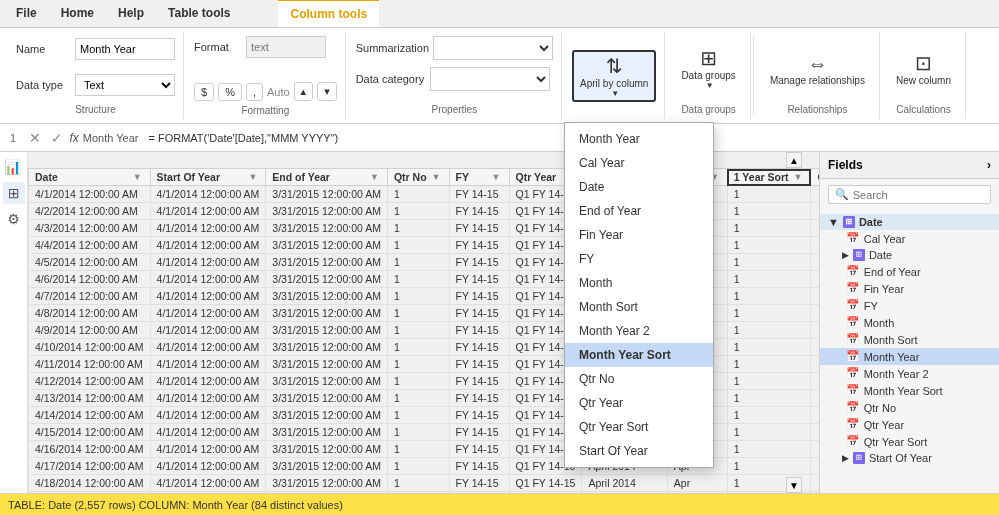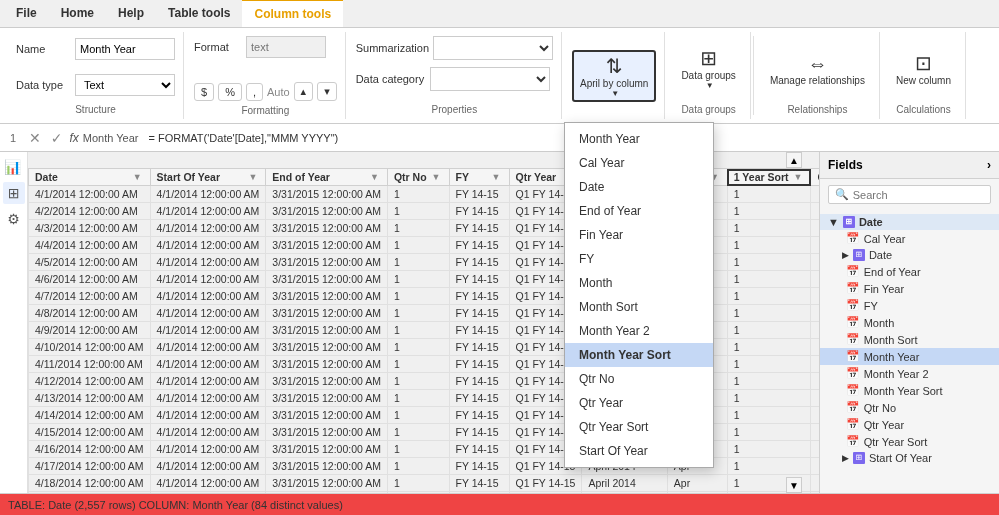--- a/index.html
+++ b/index.html
@@ -1,21 +1,21 @@
 <!DOCTYPE html>
 <html><head>
   <meta charset="utf-8">
   <style>
     * { box-sizing: border-box; margin: 0; padding: 0; }
     body { font-family: 'Segoe UI', Arial, sans-serif; font-size: 11px; background: #f0f0f0; overflow: hidden; }
 
     
     .ribbon-tabs { display: flex; background: #f0f0f0; border-bottom: 1px solid #ccc; height: 28px; align-items: flex-end; padding-left: 4px; }
     .ribbon-tab { padding: 4px 12px; font-size: 12px; cursor: pointer; border: none; background: none; color: #333; height: 28px; font-weight: bold; }
-    .ribbon-tab.active { background: white; color: #e8a000; border-top: 2px solid #e8a000; font-weight: 600; }
+    .ribbon-tab.active { background: white; color: #e8a000; border-top: 2px solid #e8a000; font-weight: 600; margin-left: 36px; }
 
     
     .ribbon { background: white; border-bottom: 1px solid #ccc; padding: 4px 8px; display: flex; align-items: stretch; gap: 2px; height: 96px; }
     .ribbon-group { display: flex; flex-direction: column; border-right: 1px solid #e0e0e0; padding: 4px 8px; min-width: 80px; }
     .ribbon-group-label { font-size: 10px; color: #666; text-align: center; margin-top: auto; padding-top: 4px; }
     .ribbon-group-content { display: flex; align-items: center; gap: 4px; flex: 1; }
 
     
     .formula-bar { background: white; border-bottom: 1px solid #ccc; height: 28px; display: flex; align-items: center; padding: 0 4px; gap: 4px; font-size: 11px; }
     .formula-bar-number { width: 18px; text-align: center; color: #666; }
@@ -50,21 +50,21 @@
     .fields-search input { border: none; outline: none; font-size: 11px; width: 100%; }
     .fields-tree { overflow-y: auto; flex: 1; padding: 4px 0; }
     .field-group { font-size: 11px; }
     .field-group-header { display: flex; align-items: center; gap: 4px; padding: 2px 8px; cursor: pointer; font-weight: 600; color: #333; }
     .field-group-header.active { background: #dde8f5; }
     .field-item { display: flex; align-items: center; gap: 4px; padding: 2px 8px 2px 22px; cursor: pointer; color: #333; font-size: 11px; }
     .field-item.selected { background: #c5d8f5; }
     .table-icon { display: inline-block; width: 12px; height: 12px; background: #7b68ee; color: white; font-size: 8px; text-align: center; line-height: 12px; border-radius: 1px; }
 
     
-    .status-bar { height: 22px; background: #ef4444; border-top: 1px solid #d0d0d0; display: flex; align-items: center; padding: 0 8px; font-size: 11px; color: #333; }
+    .status-bar { height: 22px; background: #fde047; border-top: 1px solid #d0d0d0; display: flex; align-items: center; padding: 0 8px; font-size: 11px; color: #333; }
 
     
     .rbtn { display: flex; flex-direction: column; align-items: center; justify-content: center; padding: 2px 6px; cursor: pointer; border-radius: 3px; border: none; background: none; font-size: 10px; color: #333; min-width: 40px; }
     .rbtn .rbtn-icon { font-size: 20px; line-height: 1.2; }
     .rbtn-sm { display: flex; align-items: center; gap: 4px; padding: 2px 6px; cursor: pointer; border-radius: 3px; border: 1px solid #ccc; background: white; font-size: 11px; color: #333; }
     .prop-row { display: flex; align-items: center; gap: 4px; margin-bottom: 4px; }
     .prop-label { font-size: 11px; color: #333; min-width: 70px; }
     .prop-select { border: 1px solid #ccc; background: white; font-size: 11px; padding: 11px 4px; color: #333; cursor: pointer; height: 20px; }
     .prop-input { border: 1px solid #ccc; background: #f0f0f0; font-size: 11px; padding: 1px 4px; color: #666; height: 22px; min-width: 80px; }
 

